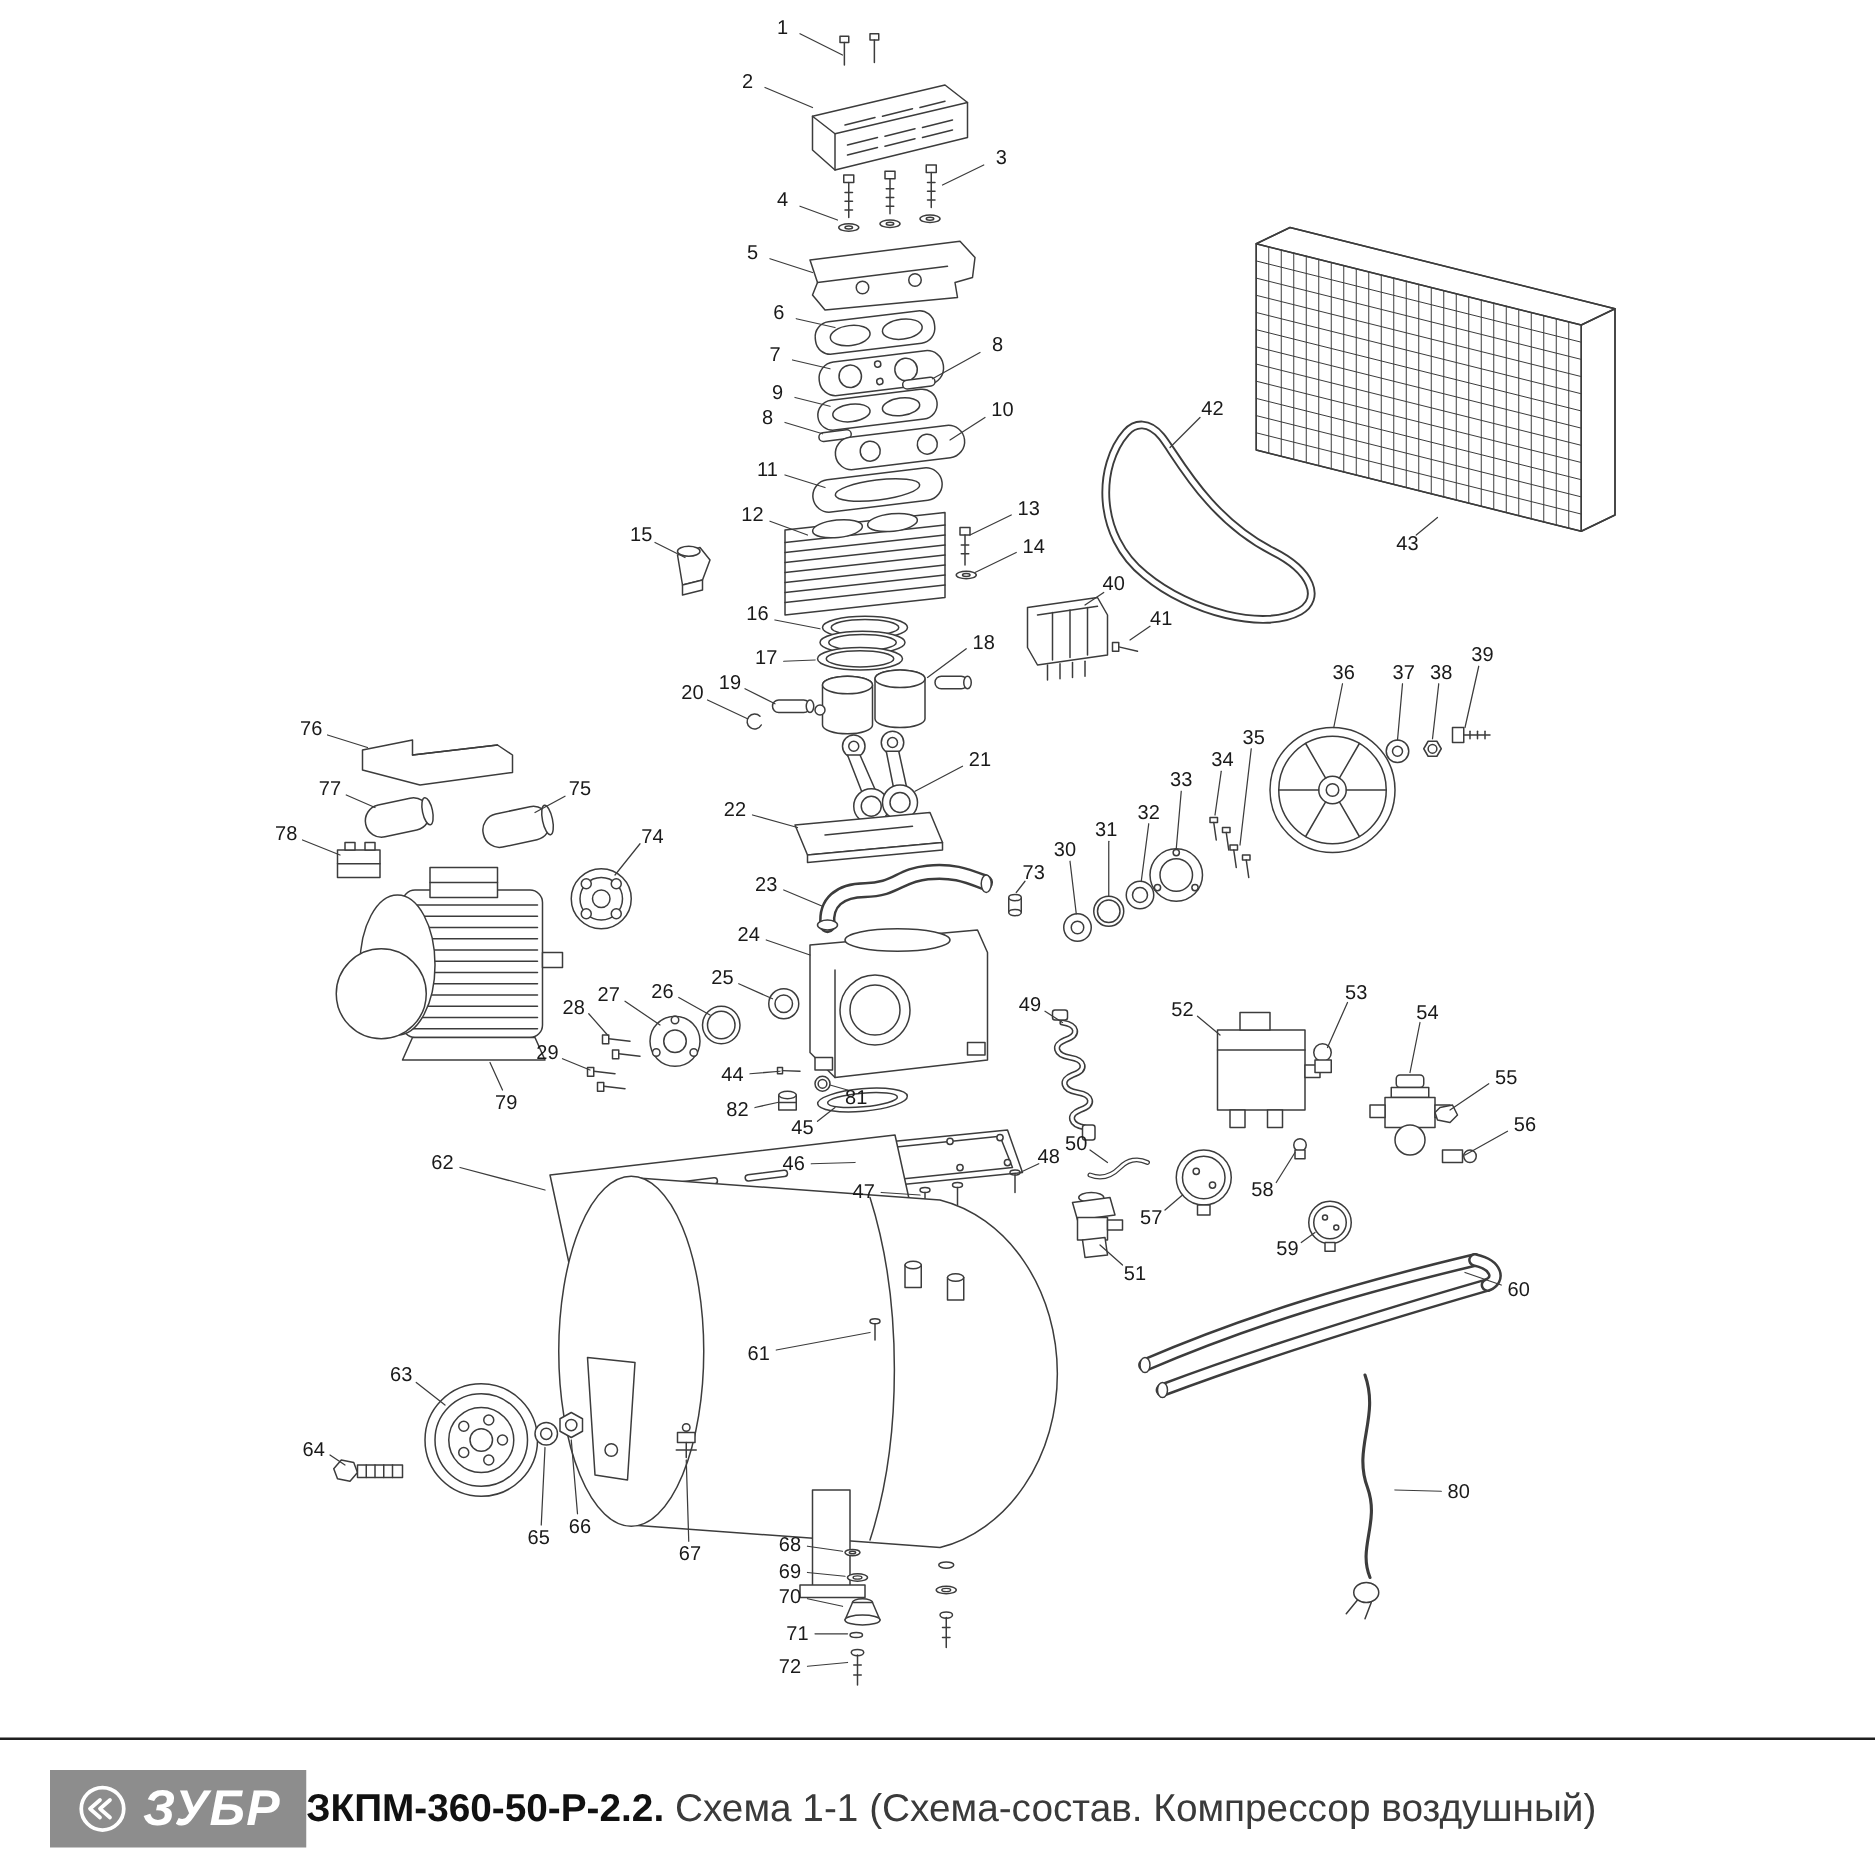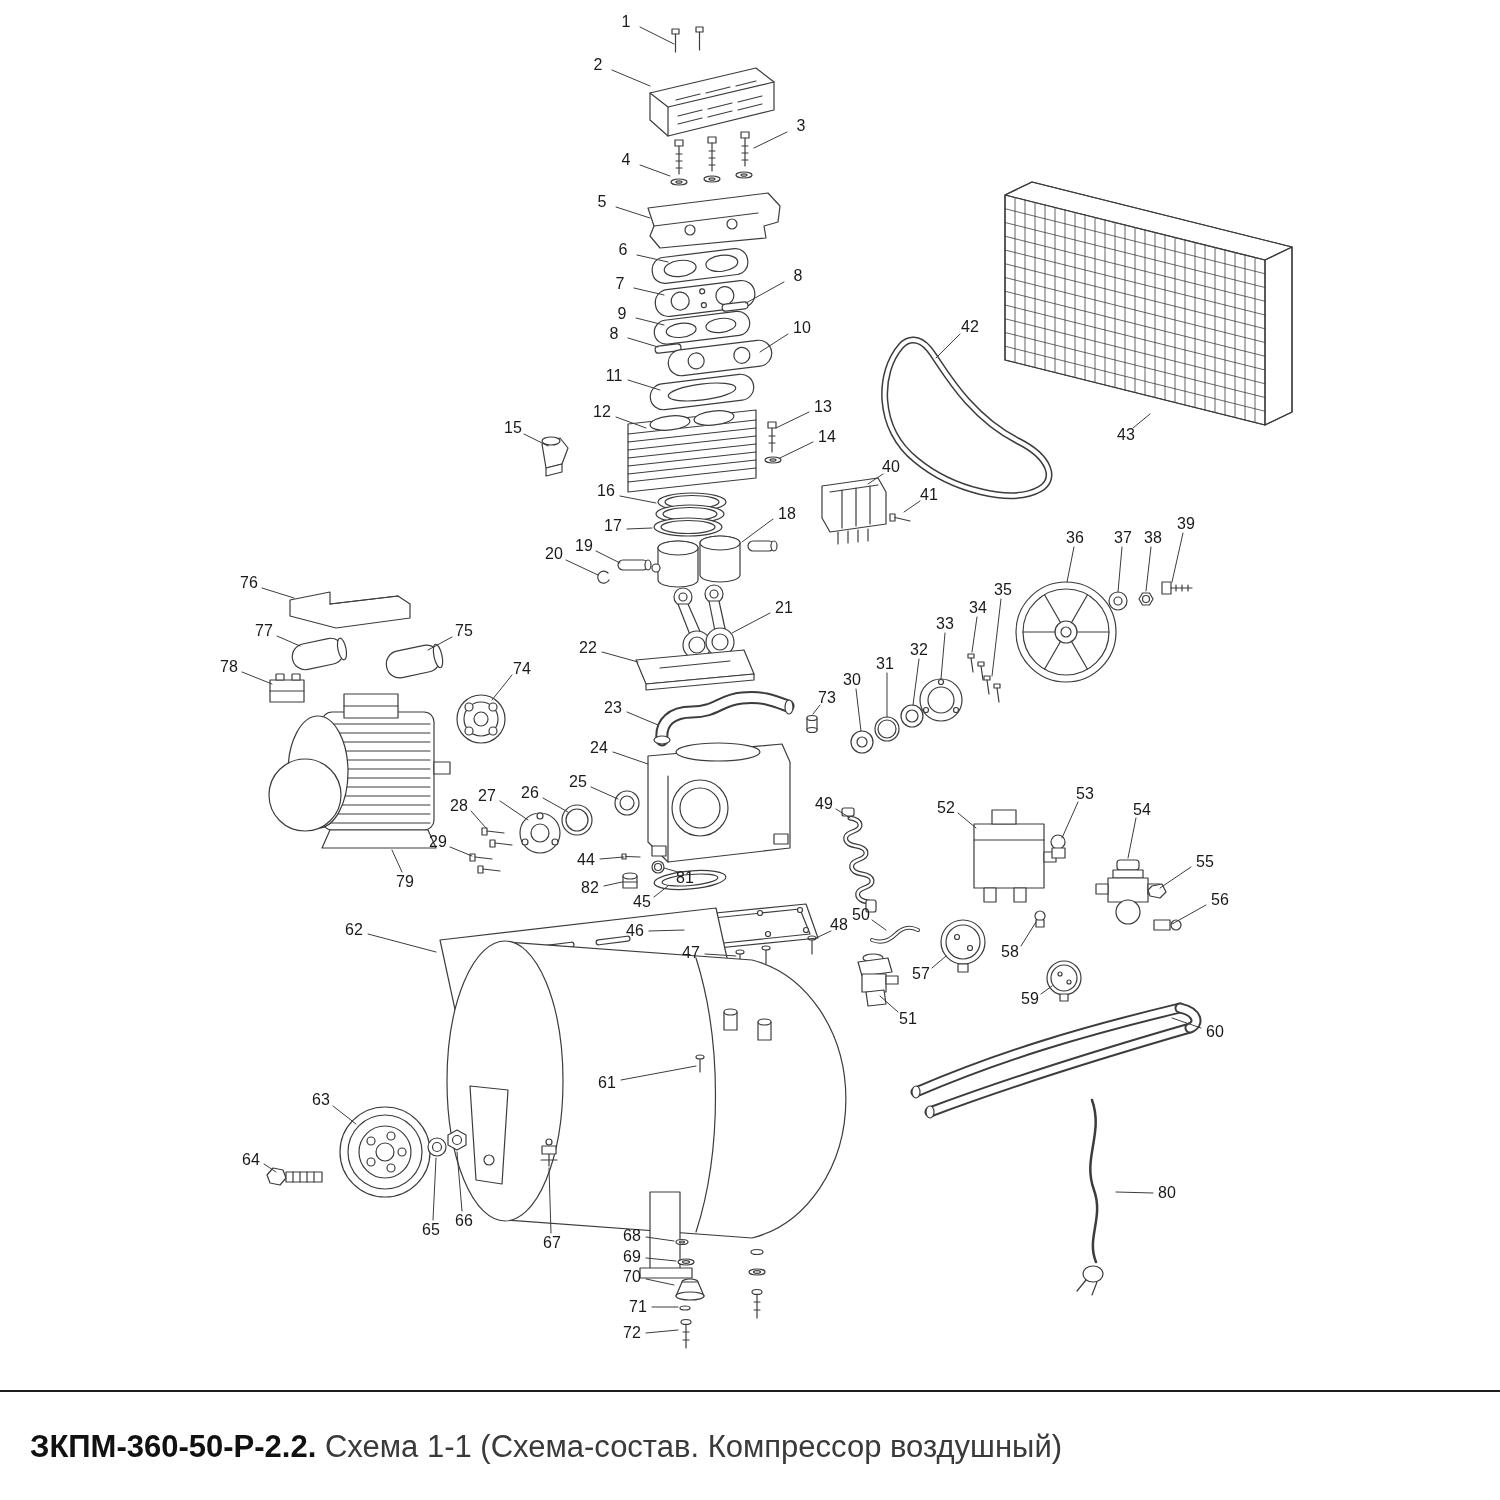--- a/index.html
+++ b/index.html
@@ -2,21 +2,21 @@
 <html><head>
 <meta charset="utf-8">
 <style>
   html,body{margin:0;padding:0;background:#fff;}
   body{width:1500px;height:1500px;position:relative;font-family:"Liberation Sans",sans-serif;overflow:hidden;}
   .stage{position:absolute;left:0;top:0;width:1500px;height:1390px;}
   svg text{font:16px "Liberation Sans",sans-serif;fill:#1a1a1a;stroke:none;}
   .footer{position:absolute;left:0;top:1390px;width:1500px;height:110px;border-top:2px solid #1f1f1f;background:#fff;display:flex;align-items:center;}
   .brand-box{margin-left:40px;width:205px;height:62px;background:#8d8d8d;display:flex;align-items:center;justify-content:center;gap:10px;}
   .brand-text{color:#fff;font-weight:700;font-style:italic;font-size:40px;letter-spacing:1px;line-height:1;}
-  .footer-title{margin-left:30px;font-size:31px;color:#1d1d1d;white-space:nowrap;}
+  .footer-title{font-size:31px;color:#1d1d1d;white-space:nowrap;}
   .footer-title .bold{font-weight:700;color:#111;}
   .footer-title .reg{font-weight:400;color:#3a3a3a;}
 </style>
 </head>
 <body>
 
 <div class="stage">
 <svg width="1500" height="1390" viewBox="0 0 1500 1390" xmlns="http://www.w3.org/2000/svg">
  <g stroke="#3c3c3c" fill="none" stroke-width="1.2" stroke-linecap="round" stroke-linejoin="round">
 
@@ -767,14 +767,21 @@
           <line x1="678" y1="872" x2="664" y2="868" stroke="#3c3c3c" stroke-width="1"></line>
           <text x="685" y="883" text-anchor="middle" fill="#1a1a1a" font-size="16">81</text>
           <line x1="604" y1="886" x2="622" y2="882" stroke="#3c3c3c" stroke-width="1"></line>
           <text x="590" y="893" text-anchor="middle" fill="#1a1a1a" font-size="16">82</text>
         </g>
  </g>
 </svg>
 </div>
 
 <div class="footer">
+  <div class="brand-box">
+    <svg width="44" height="44" viewBox="0 0 44 44">
+      <circle cx="22" cy="22" r="17" fill="none" stroke="#fff" stroke-width="3"></circle>
+      <path d="M12,22 l8,-7 M12,22 l8,7 M20,22 l8,-7 M20,22 l8,7" fill="none" stroke="#fff" stroke-width="3" stroke-linecap="round"></path>
+    </svg>
+    <span class="brand-text">ЗУБР</span>
+  </div>
   <div class="footer-title"><span class="bold">ЗКПМ-360-50-Р-2.2.</span><span class="reg"> Схема 1-1 (Схема-состав. Компрессор воздушный)</span></div>
 </div>
 
 </body></html>

